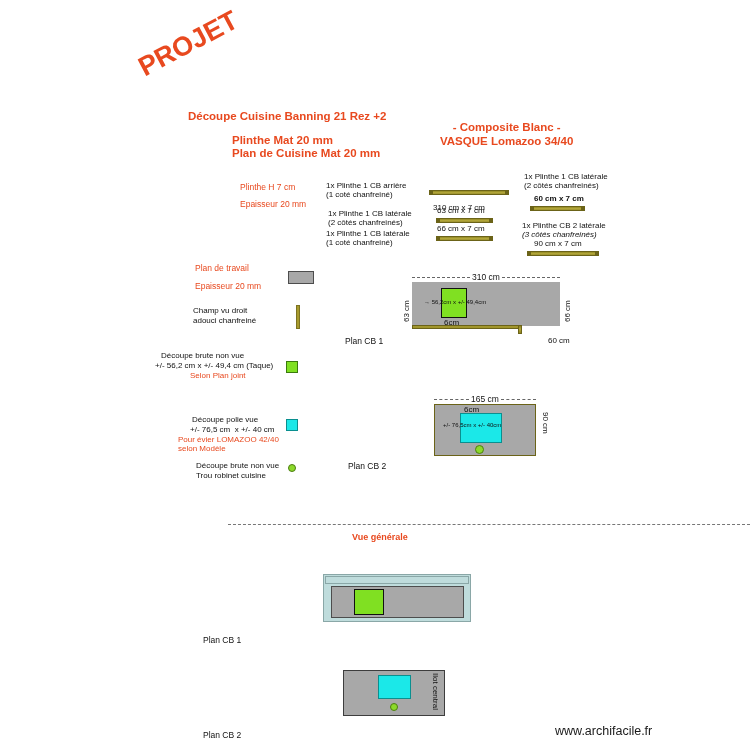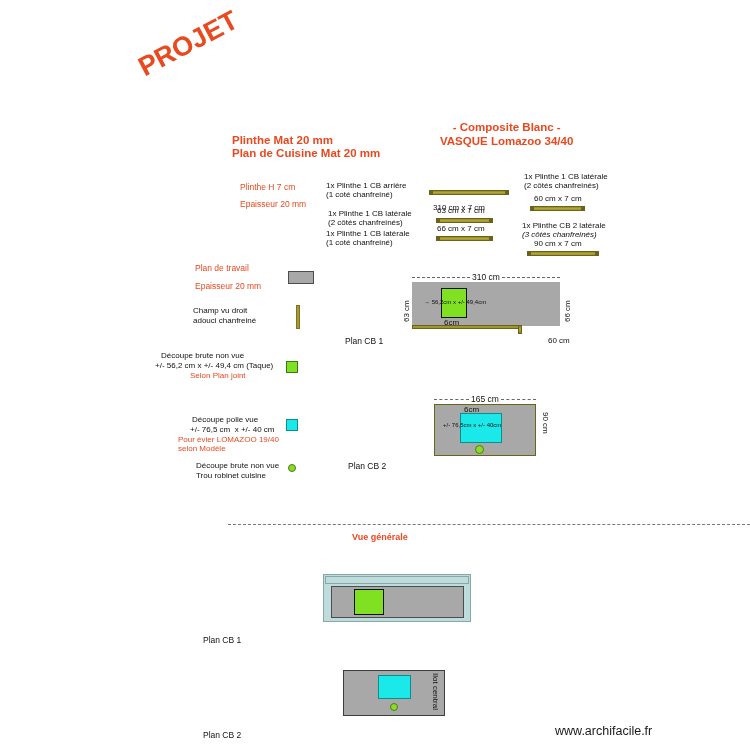--- a/index.html
+++ b/index.html
@@ -129,20 +129,21 @@
     font-size: 6px; color: #111; white-space: nowrap;
   }
   .lightblue { background: #BFDCDC; border: 1px solid #8aa7a7; }
 </style>
 </head>
 <body>
 
 <div id="page">
 
   <div class="abs" id="projet-stamp">PROJET</div>
+  <div class="abs" id="subtitle-1">Découpe Cuisine Banning 21 Rez +2</div>
 
   <div class="abs" id="subtitle-2">
     <div>Plinthe Mat 20 mm</div>
     <div>Plan de Cuisine Mat 20 mm</div>
   </div>
 
   <div class="abs" id="subtitle-right">
     <div>- Composite Blanc -</div>
     <div>VASQUE Lomazoo 34/40</div>
   </div>
@@ -158,21 +159,21 @@
   <div class="abs lg-blk" style="left:193px; top:316px;">adouci chanfreiné</div>
   <div class="abs sw-champ" style="left:296px; top:305px;"></div>
 
   <div class="abs lg-blk" style="left:161px; top:351px;">Découpe brute non vue</div>
   <div class="abs lg-blk" style="left:155px; top:361px;">+/- 56,2 cm x +/- 49,4 cm (Taque)</div>
   <div class="abs lg-red" style="left:190px; top:371px; font-size:8px;">Selon Plan joint</div>
   <div class="abs sw-green" style="left:286px; top:361px;"></div>
 
   <div class="abs lg-blk" style="left:192px; top:415px;">Découpe polie vue</div>
   <div class="abs lg-blk" style="left:190px; top:425px;">+/- 76,5 cm  x +/- 40 cm</div>
-  <div class="abs lg-red" style="left:178px; top:435px; font-size:8px;">Pour évier LOMAZOO 19/40</div>
+  <div class="abs lg-red" style="left:178px; top:435px; font-size:8px;">Pour évier LOMAZOO 42/40</div>
   <div class="abs lg-red" style="left:178px; top:444px; font-size:8px;">selon Modèle</div>
   <div class="abs sw-cyan" style="left:286px; top:419px;"></div>
 
   <div class="abs lg-blk" style="left:196px; top:461px;">Découpe brute non vue</div>
   <div class="abs lg-blk" style="left:196px; top:471px;">Trou robinet cuisine</div>
   <div class="abs sw-dot" style="left:288px; top:464px;"></div>
 
   <div class="abs lg-blk" style="left:326px; top:181px;">1x Plinthe 1 CB arrière</div>
   <div class="abs lg-blk" style="left:326px; top:190px;">(1 coté chanfreiné)</div>
 
@@ -201,21 +202,21 @@
   <div class="abs dim" style="left:437px; top:224px;">66 cm x 7 cm</div>
   <div class="abs" style="left:436px; top:236px; width:57px;">
     <div class="plinth" style="position:relative;">
       <div class="plinth-cap" style="left:0;"></div>
         <div class="plinth-cap" style="right:0;"></div>
     </div>
   </div>
 
   <div class="abs lg-blk" style="left:524px; top:172px;">1x Plinthe 1 CB latérale</div>
   <div class="abs lg-blk" style="left:524px; top:181px;">(2 côtés chanfreinés)</div>
-  <div class="abs dim" style="left:534px; top:194px;">60 cm x 7 cm</div>
+  <div class="abs dim" style="left:534px; top:194px;font-weight:bold;">60 cm x 7 cm</div>
   <div class="abs" style="left:530px; top:206px; width:55px;">
     <div class="plinth" style="position:relative;">
       <div class="plinth-cap" style="left:0;"></div>
         <div class="plinth-cap" style="right:0;"></div>
     </div>
   </div>
 
   <div class="abs lg-blk" style="left:522px; top:221px;">1x Plinthe CB 2 latérale</div>
   <div class="abs lg-blk" style="left:522px; top:230px;font-style:italic;">(3 côtés chanfreinés)</div>
   <div class="abs dim" style="left:534px; top:239px;text-align:center;">90 cm x 7 cm</div>

